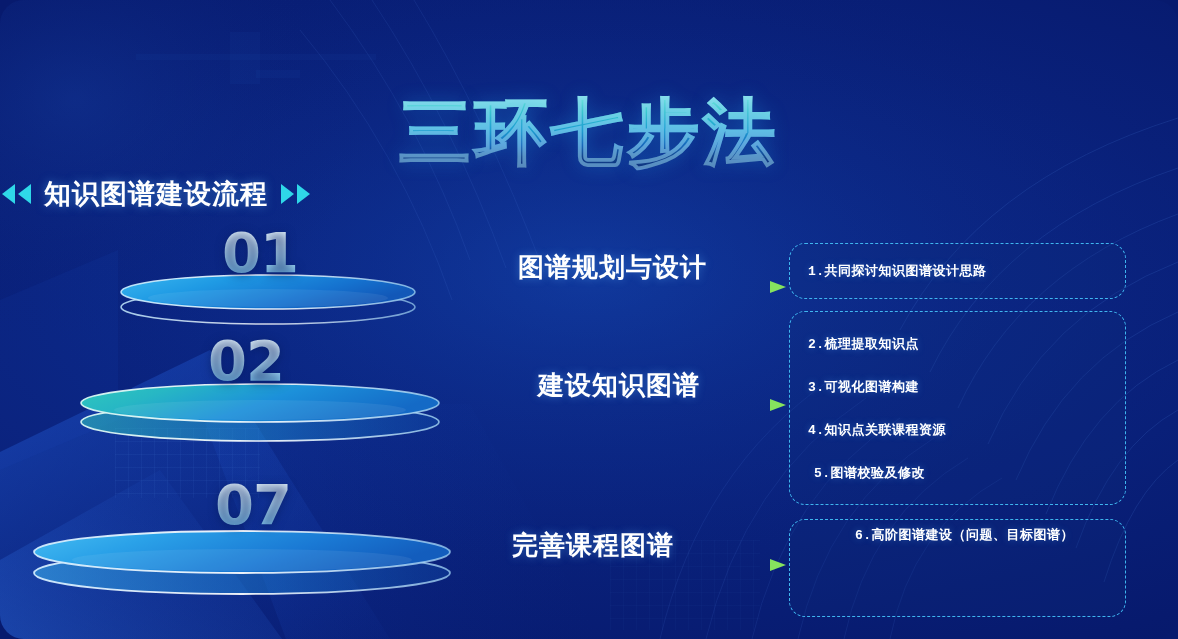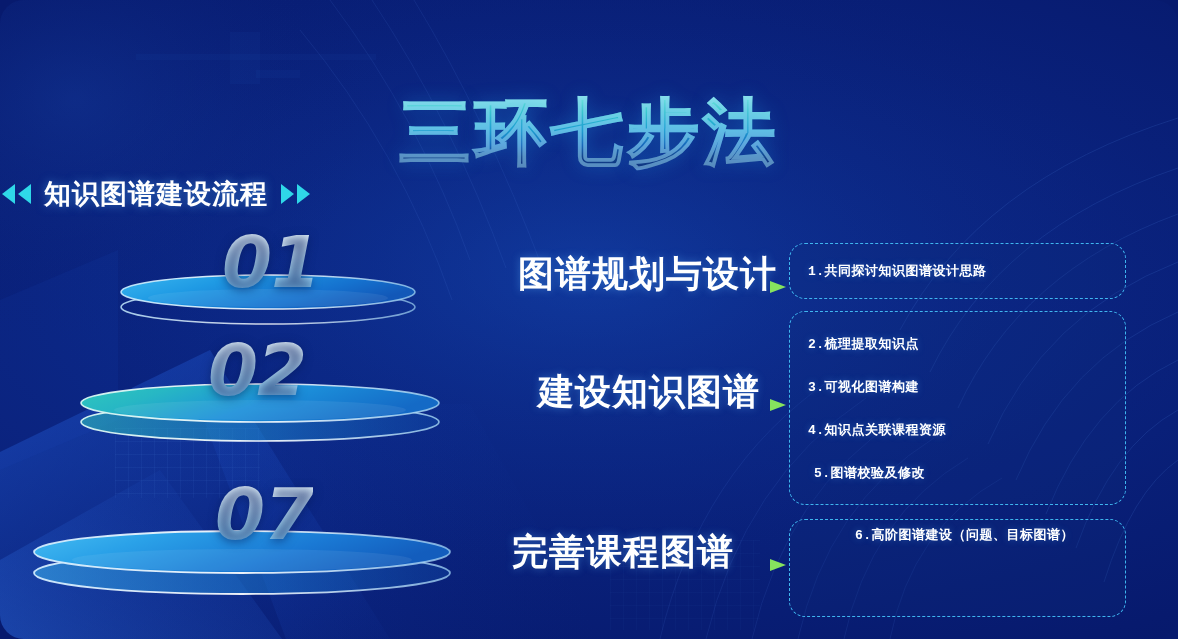--- a/index.html
+++ b/index.html
@@ -71,34 +71,33 @@
     letter-spacing:1px;
     text-shadow:0 0 10px rgba(90,190,255,.5);
     font-family:"DejaVu Sans","Liberation Sans",sans-serif;
   }
 
   
   .disc-group { position:absolute; }
   .disc-svg { display:block; }
   .disc-num {
     position:absolute;
-    font-size:72px;
+    font-size:56px;
     font-weight:800;
     font-family:"DejaVu Sans","Liberation Sans",sans-serif;
     background:linear-gradient(180deg,#f2fbff 0%,#dcf2ff 30%,#a9dcf7 62%,#63b8ea 100%);
     -webkit-background-clip:text; background-clip:text; color:transparent;
     text-shadow:0 2px 10px rgba(5,25,90,.55);
     letter-spacing:-1px;
-    font-style:italic;
   }
 
   
   .mid-label {
     position:absolute;
-    font-size:36px; font-weight:700; color:#ffffff;
+    font-size:26px; font-weight:700; color:#ffffff;
     letter-spacing:1px;
     text-shadow:0 0 9px rgba(90,180,255,.45);
     font-family:Liberation Sans, sans-serif;
     white-space:nowrap;
   }
   .arrow-line { position:absolute; }
 
   
   .rbox {
     position:absolute;

